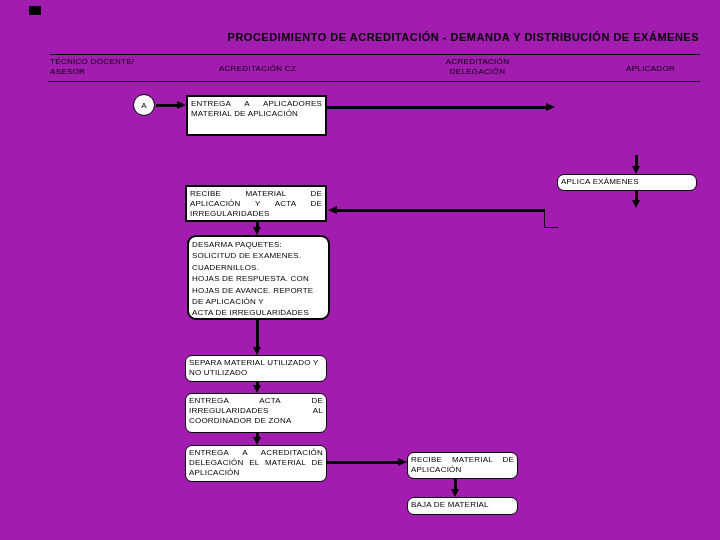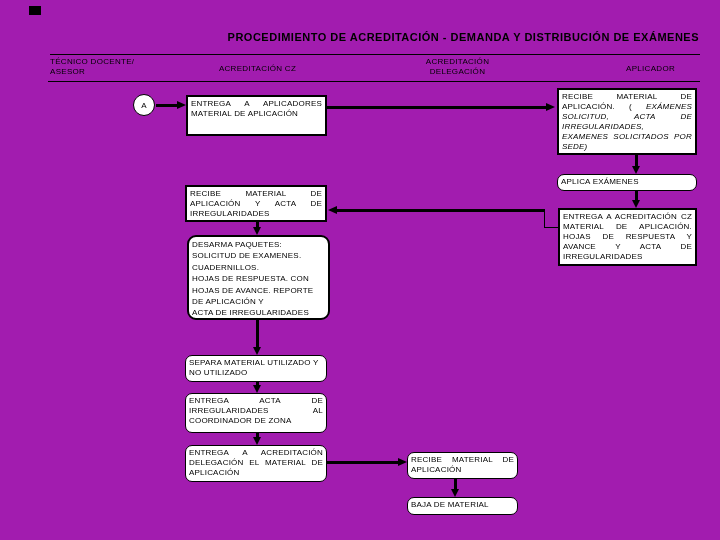--- a/index.html
+++ b/index.html
@@ -35,49 +35,45 @@
 <div class="canvas">
 
   <div class="corner-mark"></div>
 
   <div class="title">PROCEDIMIENTO DE ACREDITACIÓN - DEMANDA Y DISTRIBUCIÓN DE EXÁMENES</div>
   <div class="rule rule-title"></div>
 
   <div class="col-head pre" style="left:50px;top:57px;width:130px;">TÉCNICO DOCENTE/
 ASESOR</div>
   <div class="col-head center" style="left:185px;top:64px;width:145px;">ACREDITACIÓN CZ</div>
-  <div class="col-head pre center" style="left:400px;top:57px;width:115px;">ACREDITACIÓN
+  <div class="col-head pre center" style="left:420px;top:57px;width:115px;">ACREDITACIÓN
 DELEGACIÓN</div>
   <div class="col-head center" style="left:555px;top:64px;width:120px;text-align:right;">APLICADOR</div>
   <div class="rule rule-header"></div>
 
   <div class="connector-circle">
     <span>A</span>
   </div>
   <div class="hline" style="left:156px;top:103.5px;width:24px;height:3px;"></div>
   <div class="head head-right" style="left:177px;top:100.5px;"></div>
 
   <div class="box" style="left:186px;top:95px;width:141px;height:41px;">ENTREGA A APLICADORES MATERIAL DE APLICACIÓN</div>
 
   <div class="hline" style="left:327px;top:106px;width:219px;height:3px;"></div>
   <div class="head head-right" style="left:546px;top:103px;"></div>
 
-  <div class="box" style="left:557px;top:88px;width:140px;height:67px;">
-    <span>RECIBE MATERIAL DE APLICACIÓN. ( </span><span class="ital">EXÁMENES SOLICITUD, ACTA DE IRREGULARIDADES, EXAMENES SOLICITADOS POR SEDE)</span>
-  </div>
 
   <div class="vline" style="left:635px;top:155px;width:3px;height:13px;"></div>
   <div class="head head-down" style="left:632px;top:166px;"></div>
 
   <div class="box thin left" style="left:557px;top:174px;width:140px;height:17px;">APLICA EXÁMENES</div>
 
   <div class="vline" style="left:635px;top:191px;width:3px;height:10px;"></div>
   <div class="head head-down" style="left:632px;top:200px;"></div>
 
-  <div class="box" style="left:558px;top:208px;width:139px;height:58px;">ENTREGA A ACREDITACIÓN CZ MATERIAL DE APLICACIÓN. HOJAS DE RESPUESTA Y AVANCE Y ACTA DE IRREGULARIDADES</div>
 
   <div class="hline" style="left:545px;top:227px;width:13px;height:1px;"></div>
   <div class="vline" style="left:544px;top:210px;width:1px;height:18px;"></div>
   <div class="hline" style="left:337px;top:209px;width:208px;height:3px;"></div>
   <div class="head head-left" style="left:328px;top:206px;"></div>
 
   <div class="box" style="left:185px;top:185px;width:142px;height:37px;">RECIBE MATERIAL DE APLICACIÓN Y ACTA DE IRREGULARIDADES</div>
 
   <div class="vline" style="left:256px;top:222px;width:3px;height:7px;"></div>
   <div class="head head-down" style="left:253px;top:227px;"></div>

